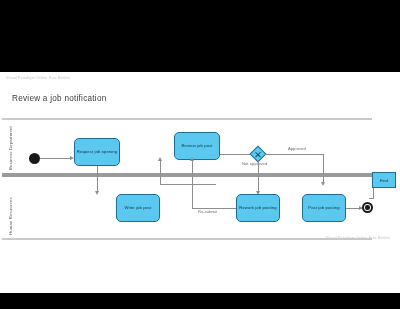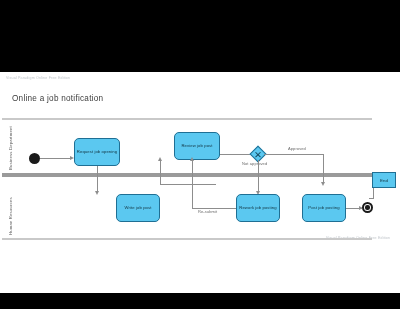--- a/index.html
+++ b/index.html
@@ -67,21 +67,21 @@
 <body>
 
 <div class="letterbox-top"></div>
 <div class="letterbox-bottom"></div>
 
 <div class="canvas">
 
   <div class="wm wm-top">Visual Paradigm Online Free Edition</div>
   <div class="wm wm-bottom">Visual Paradigm Online Free Edition</div>
 
-  <div class="diagram-title">Online a job notification</div>
+  <div class="diagram-title">Review a job notification</div>
 
   <div class="pool">
     <div class="pool-top-edge"></div>
     <div class="pool-bottom-edge"></div>
     <div class="lane-divider"></div>
 
     <div class="lane-header" style="top:0;height:55px;">
       <div class="lane-label" style="left:6px;top:52px;">Business Department</div>
     </div>
     <div class="lane-header" style="top:59px;height:62px;">

